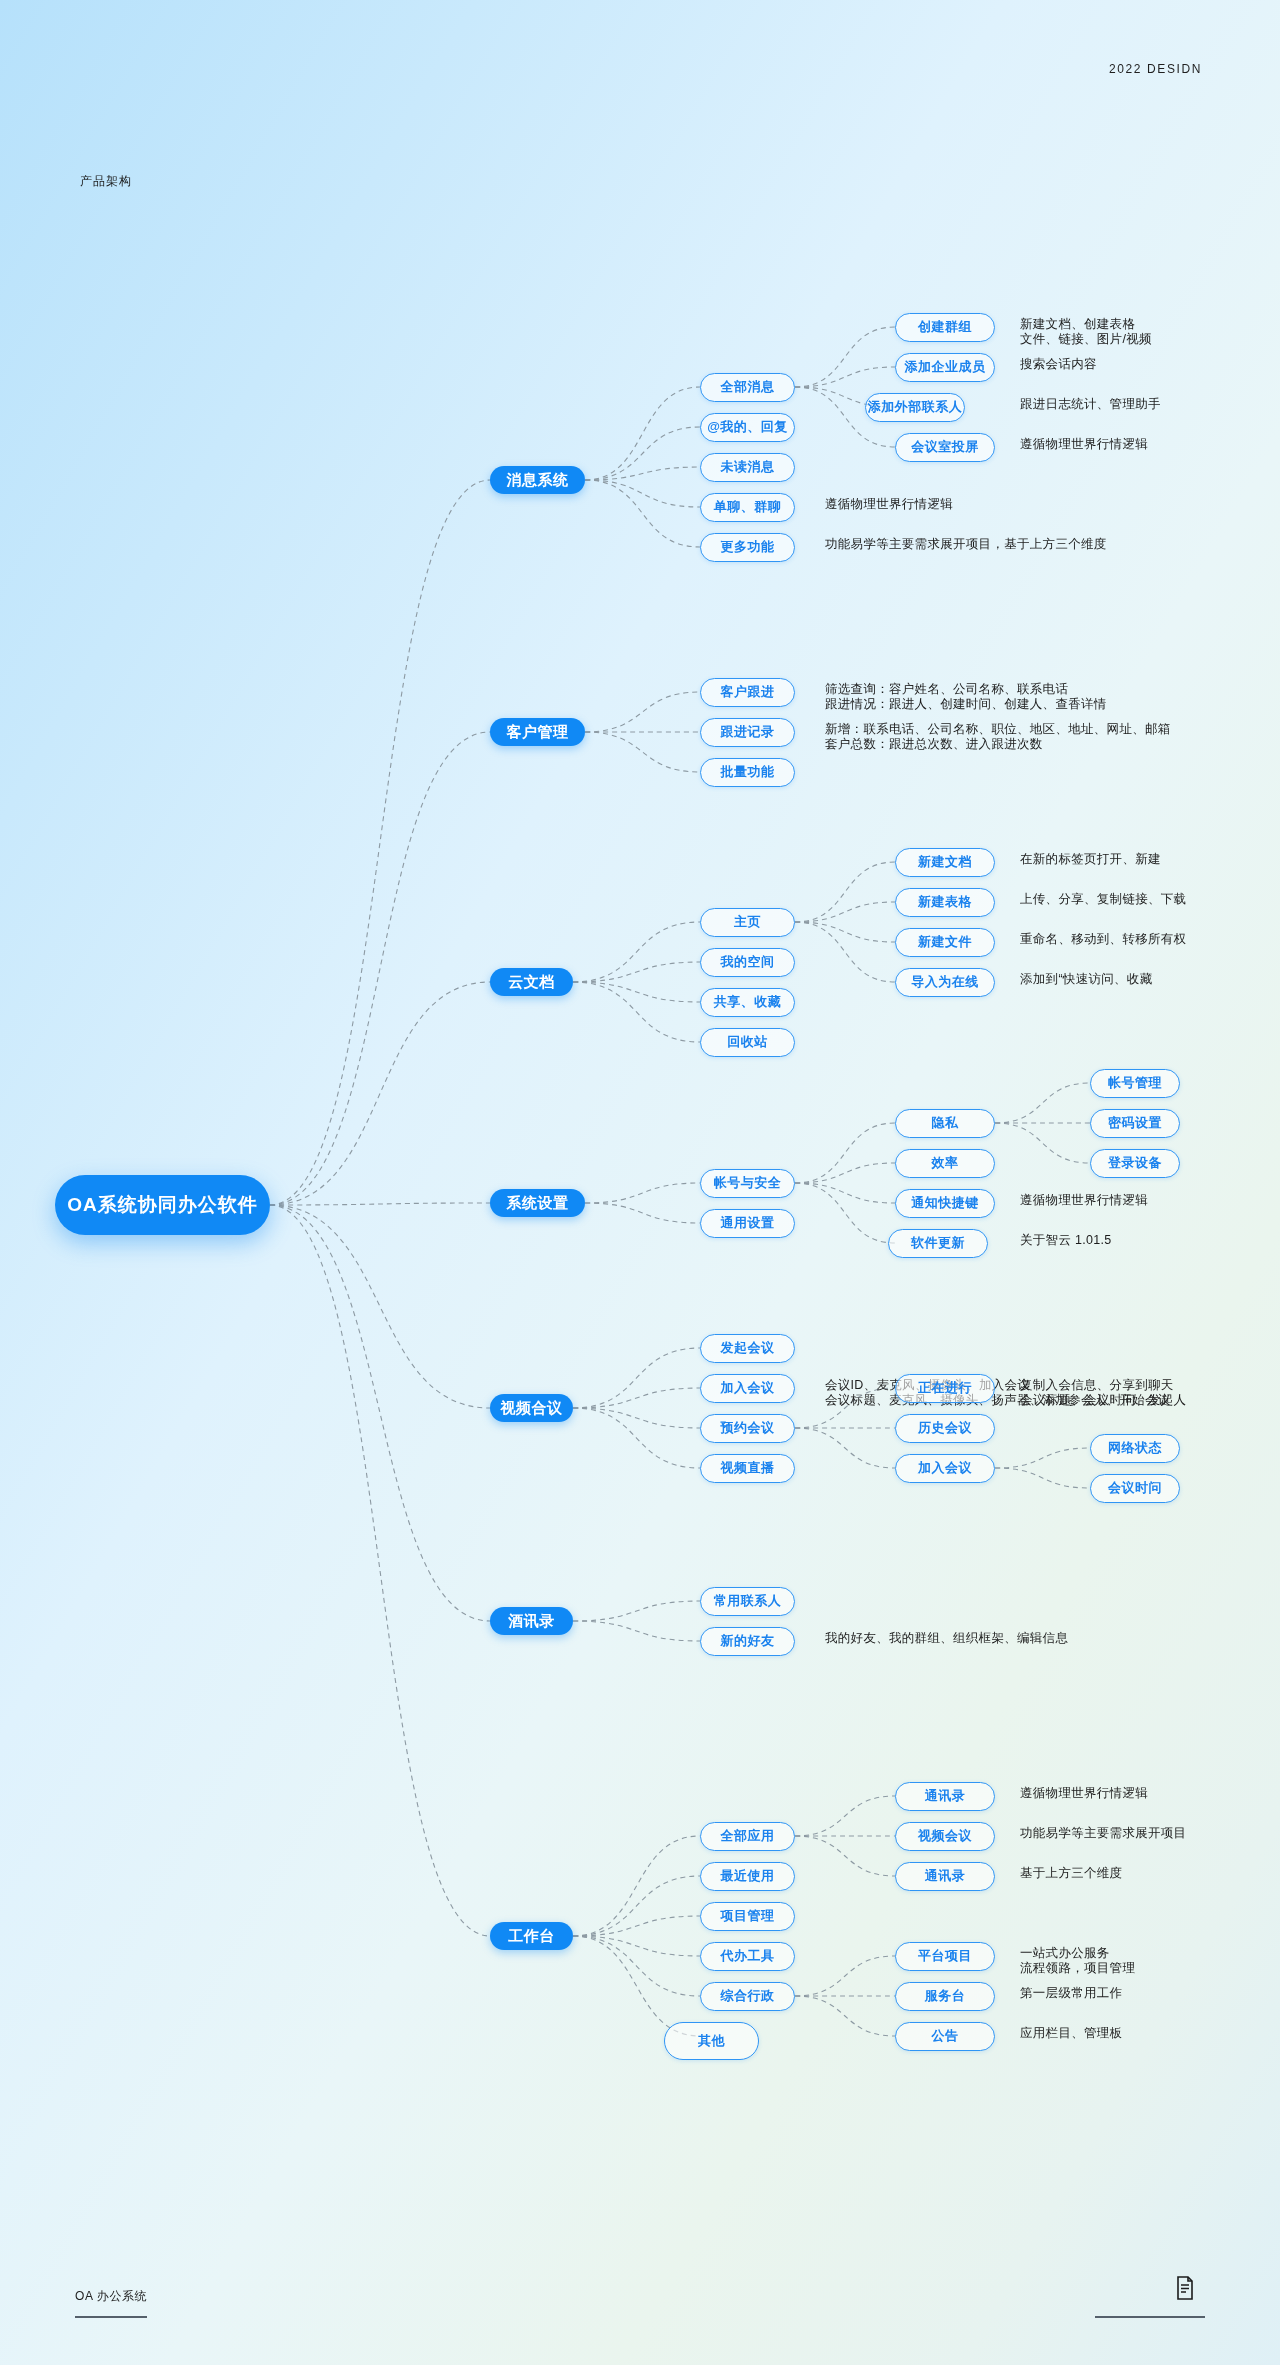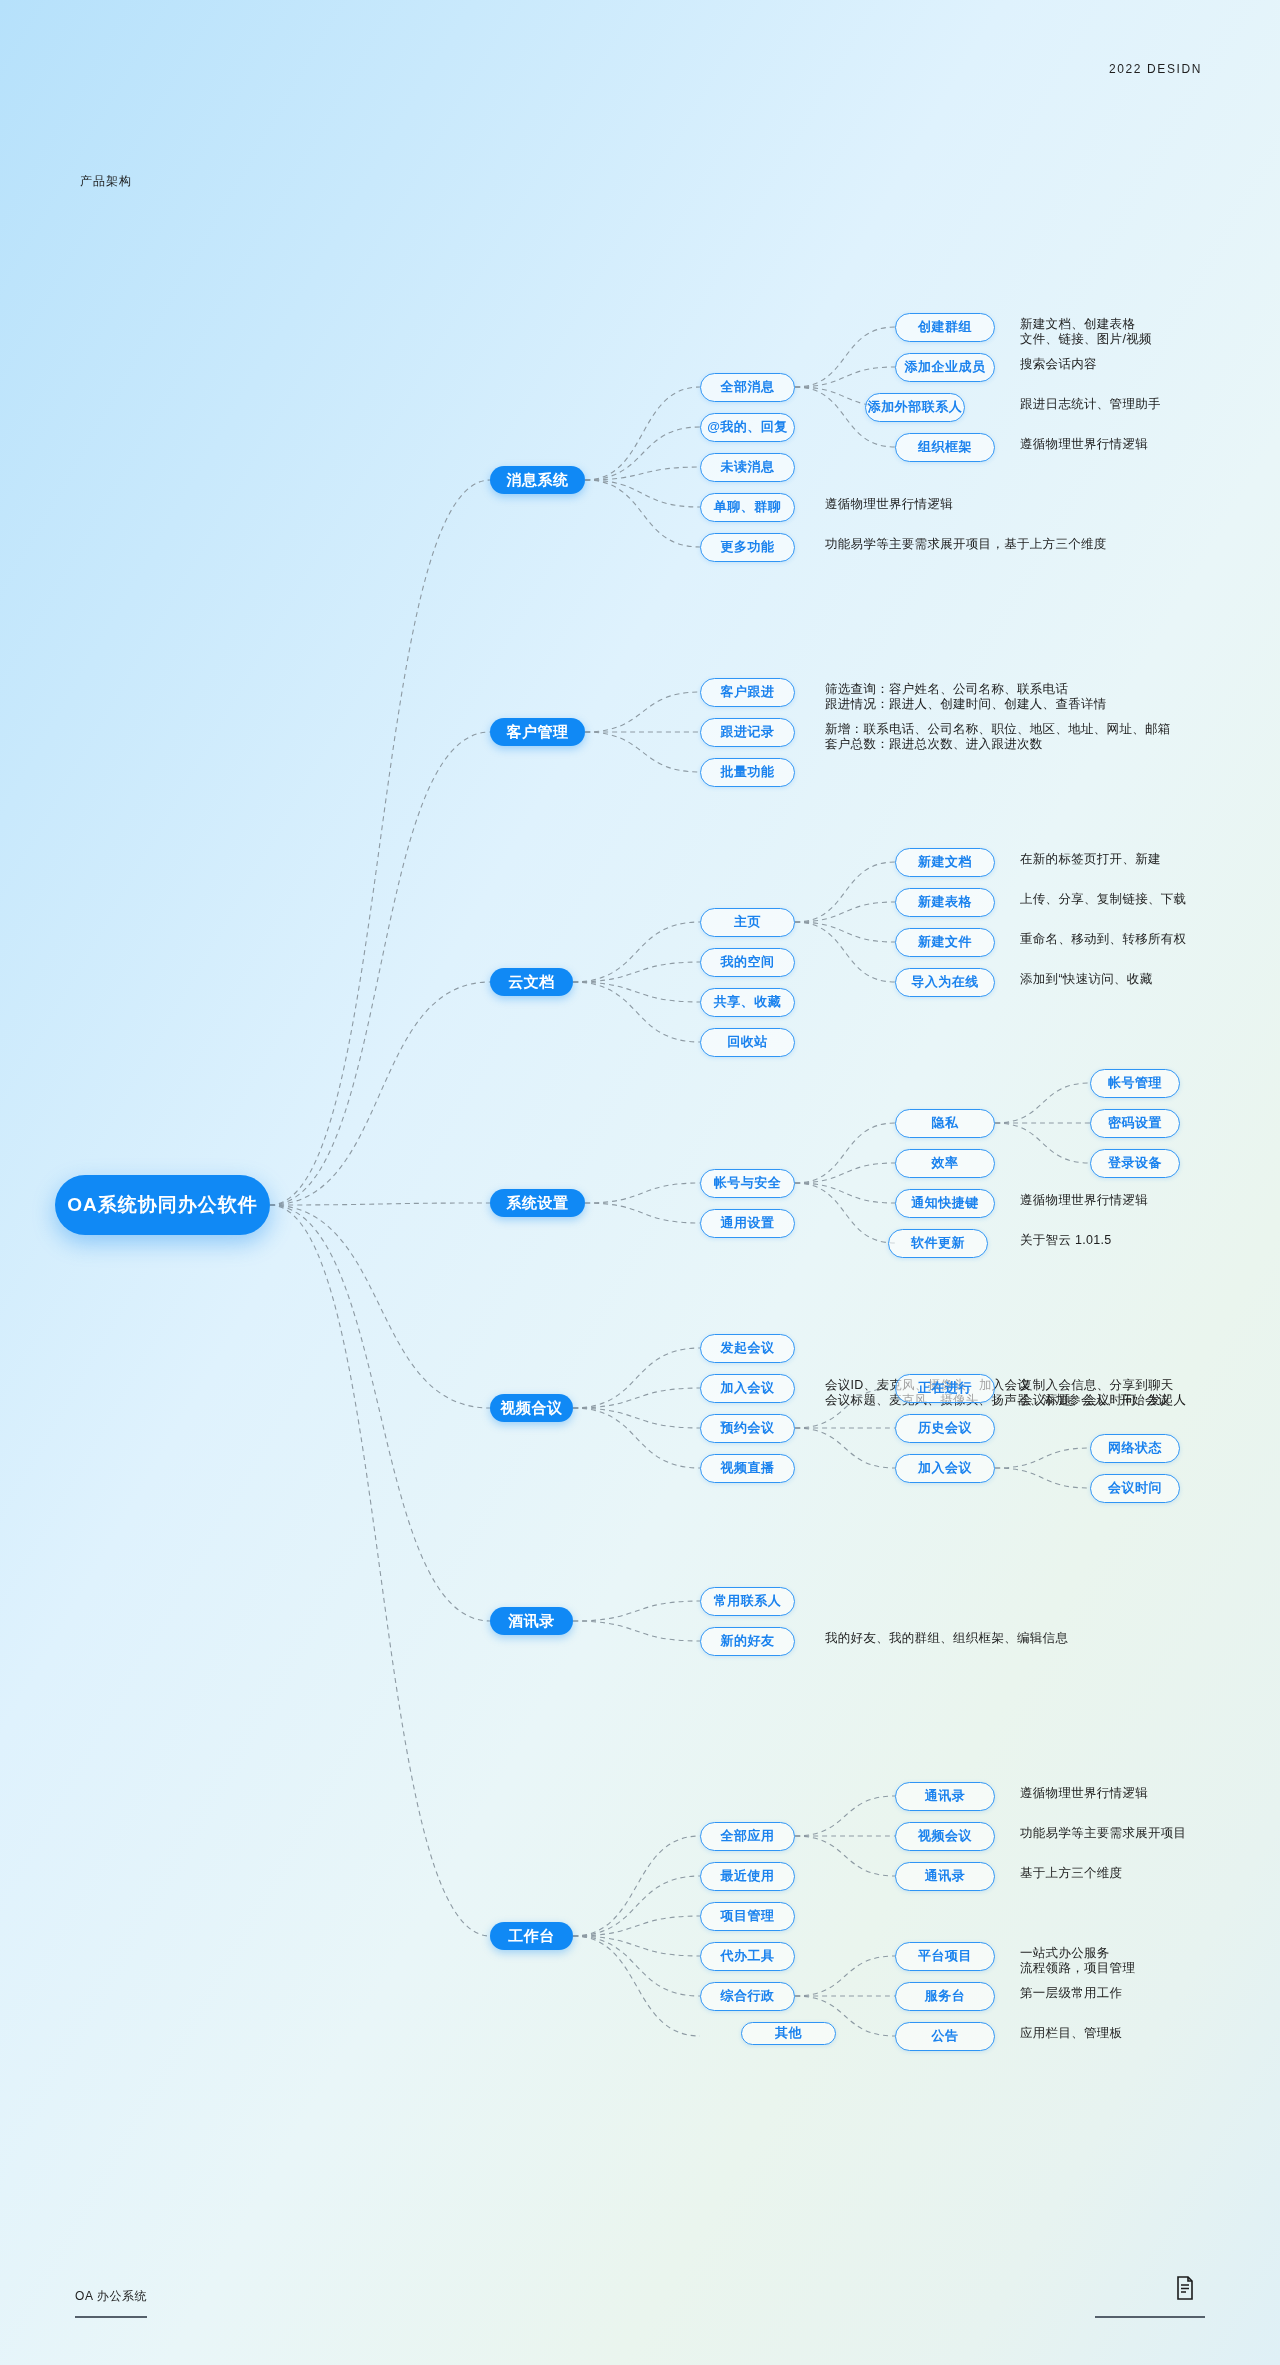--- a/index.html
+++ b/index.html
@@ -156,21 +156,21 @@
       <div class="node root" style="left: 55px; top: 1175px; width: 215px; height: 60px;">OA系统协同办公软件</div>
       <div class="node lvl1" style="left: 490px; top: 466px; width: 95px; height: 28px;">消息系统</div>
       <div class="node lvl2" style="left: 700px; top: 372.5px; width: 95px; height: 29px;">全部消息</div>
       <div class="node lvl3" style="left: 895px; top: 312.5px; width: 100px; height: 29px;">创建群组</div>
       <div class="note" style="left: 1020px; top: 316.5px;">新建文档、创建表格
 文件、链接、图片/视频</div>
       <div class="node lvl3" style="left: 895px; top: 352.5px; width: 100px; height: 29px;">添加企业成员</div>
       <div class="note" style="left: 1020px; top: 356.5px;">搜索会话内容</div>
       <div class="node lvl3" style="left: 865px; top: 392.5px; width: 100px; height: 29px;">添加外部联系人</div>
       <div class="note" style="left: 1020px; top: 396.5px;">跟进日志统计、管理助手</div>
-      <div class="node lvl3" style="left: 895px; top: 432.5px; width: 100px; height: 29px;">组织框架</div>
+      <div class="node lvl3" style="left: 895px; top: 432.5px; width: 100px; height: 29px;">会议室投屏</div>
       <div class="note" style="left: 1020px; top: 436.5px;">遵循物理世界行情逻辑</div>
       <div class="node lvl2" style="left: 700px; top: 412.5px; width: 95px; height: 29px;">@我的、回复</div>
       <div class="node lvl2" style="left: 700px; top: 452.5px; width: 95px; height: 29px;">未读消息</div>
       <div class="node lvl2" style="left: 700px; top: 492.5px; width: 95px; height: 29px;">单聊、群聊</div>
       <div class="note" style="left: 825px; top: 496.5px;">遵循物理世界行情逻辑</div>
       <div class="node lvl2" style="left: 700px; top: 532.5px; width: 95px; height: 29px;">更多功能</div>
       <div class="note" style="left: 825px; top: 536.5px;">功能易学等主要需求展开项目，基于上方三个维度</div>
       <div class="node lvl1" style="left: 490px; top: 718px; width: 95px; height: 28px;">客户管理</div>
       <div class="node lvl2" style="left: 700px; top: 677.5px; width: 95px; height: 29px;">客户跟进</div>
       <div class="note" style="left: 825px; top: 681.5px;">筛选查询：容户姓名、公司名称、联系电话
@@ -234,21 +234,21 @@
       <div class="node lvl2" style="left: 700px; top: 1901.5px; width: 95px; height: 29px;">项目管理</div>
       <div class="node lvl2" style="left: 700px; top: 1941.5px; width: 95px; height: 29px;">代办工具</div>
       <div class="node lvl2" style="left: 700px; top: 1981.5px; width: 95px; height: 29px;">综合行政</div>
       <div class="node lvl3" style="left: 895px; top: 1941.5px; width: 100px; height: 29px;">平台项目</div>
       <div class="note" style="left: 1020px; top: 1945.5px;">一站式办公服务
 流程领路，项目管理</div>
       <div class="node lvl3" style="left: 895px; top: 1981.5px; width: 100px; height: 29px;">服务台</div>
       <div class="note" style="left: 1020px; top: 1985.5px;">第一层级常用工作</div>
       <div class="node lvl3" style="left: 895px; top: 2021.5px; width: 100px; height: 29px;">公告</div>
       <div class="note" style="left: 1020px; top: 2025.5px;">应用栏目、管理板</div>
-      <div class="node lvl2" style="left: 741px; top: 2021.5px; width: 95px; height: 23px;">其他</div>
+      <div class="node lvl2" style="left: 664px; top: 2021.5px; width: 95px; height: 38px;">其他</div>
     </div>
 
   <div class="ft-label">OA 办公系统</div>
   <div class="ft-rule-l"></div>
   <div class="ft-rule-r"></div>
   <svg class="ft-icon" viewBox="0 0 20 24">
     <path d="M3 1 h10 l4 4 v18 h-14 z" fill="none" stroke="#1c1c1c" stroke-width="1.6"></path>
     <path d="M13 1 v4 h4" fill="none" stroke="#1c1c1c" stroke-width="1.6"></path>
     <path d="M6 9 h8 M6 12.5 h8 M6 16 h5" stroke="#1c1c1c" stroke-width="1.5"></path>
   </svg>

